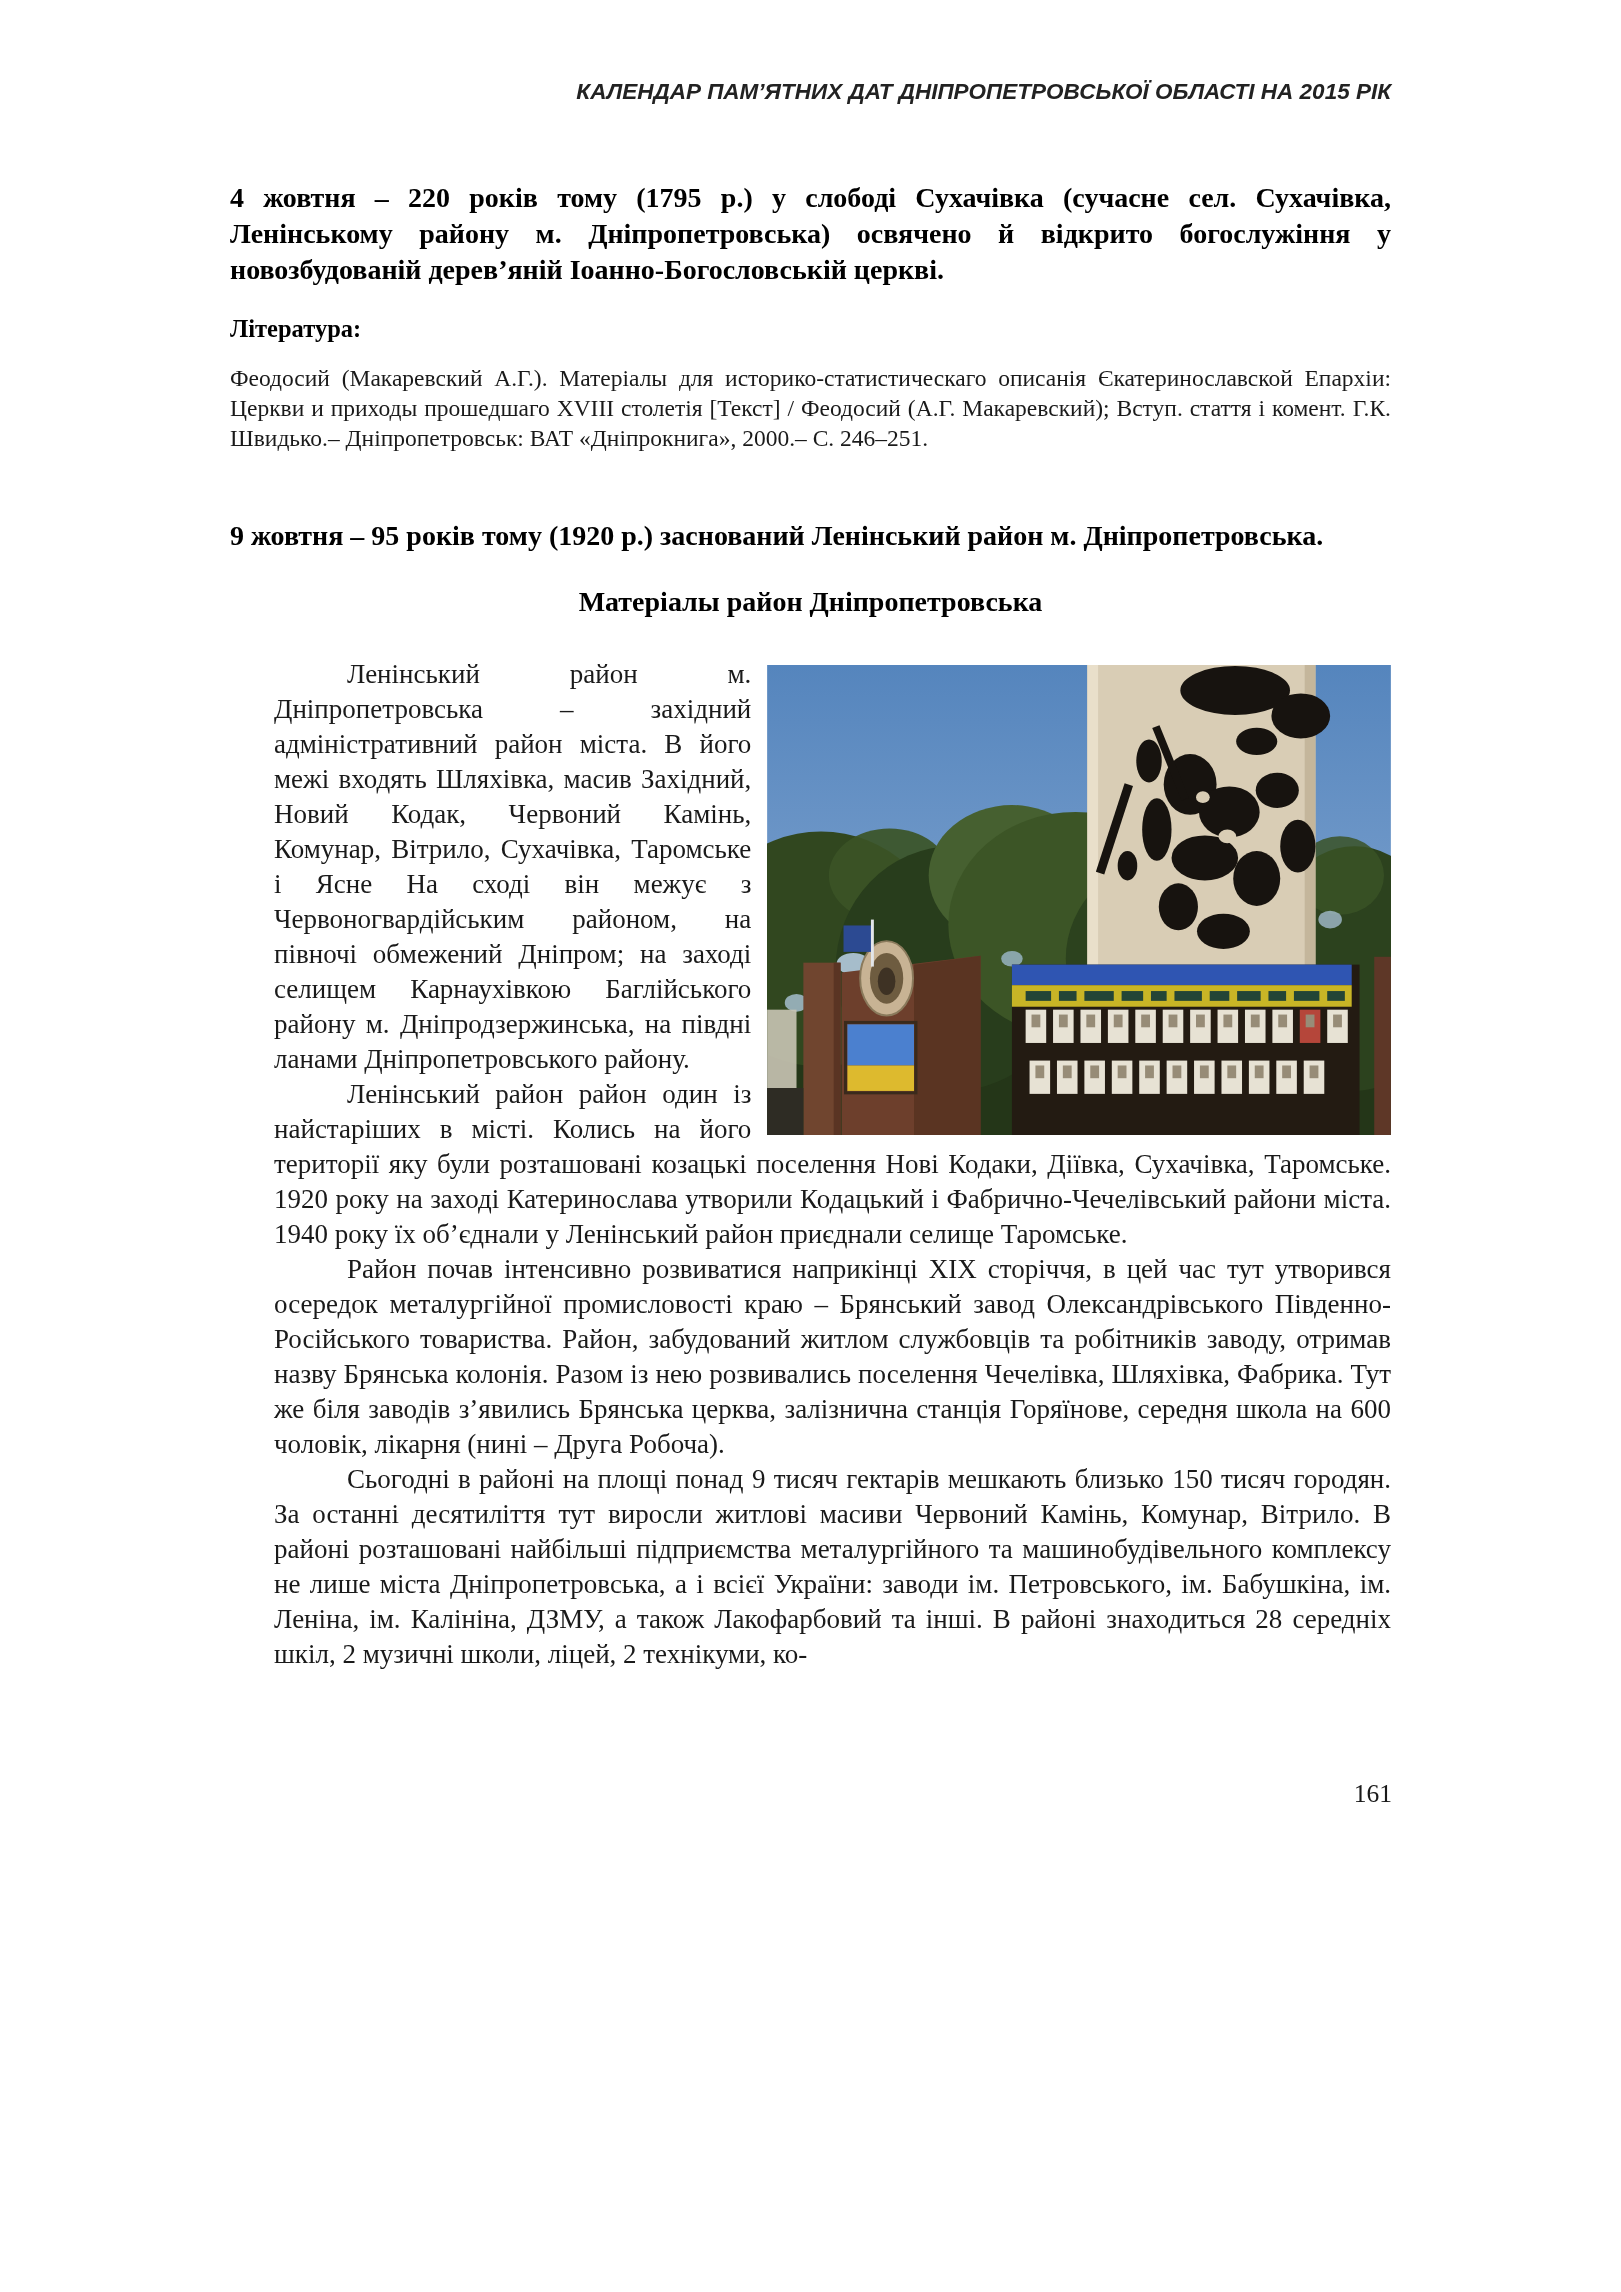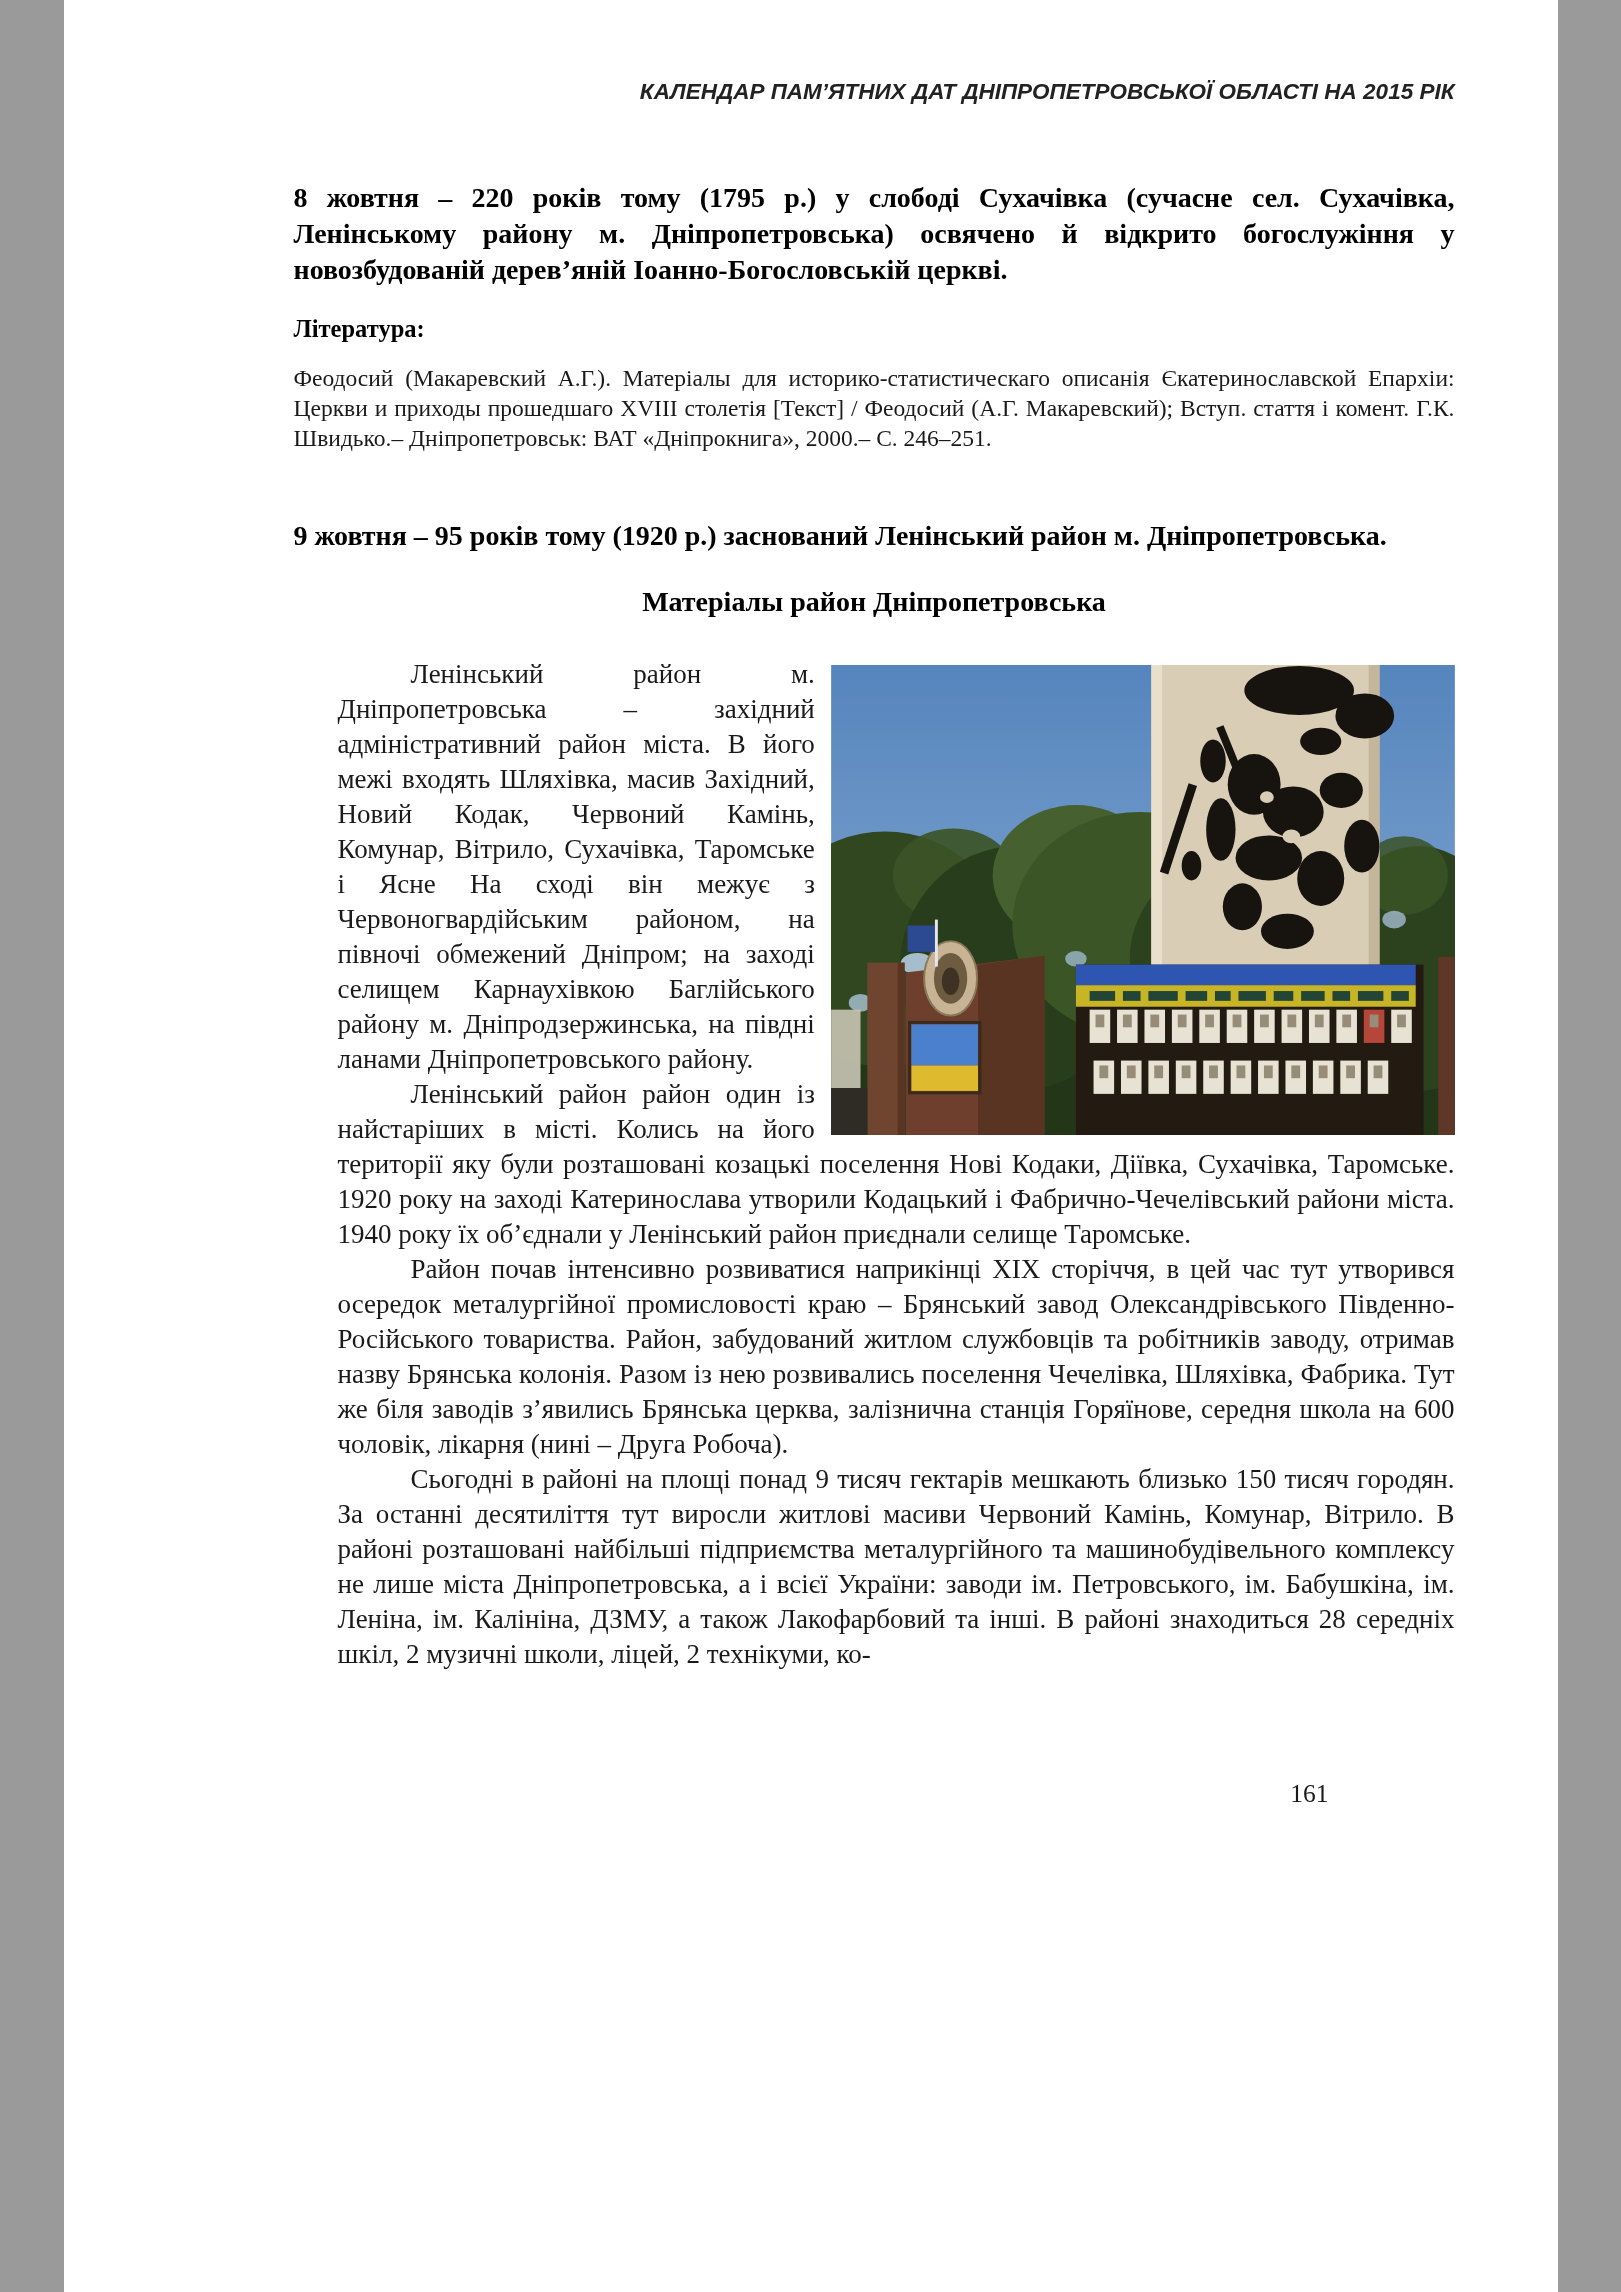--- a/index.html
+++ b/index.html
@@ -1,18 +1,18 @@
 <!DOCTYPE html>
 <html lang="uk"><head>
 <meta charset="utf-8">
 <style>
   html,body{margin:0;padding:0;background:#9a9a9a;}
   .sheet{
     position:relative;
-    width:1494px;height:2293px;
+    width:1621px;height:2293px;
     margin:0 auto;
     background:#ffffff;
     overflow:hidden;
     font-family:"Liberation Serif","DejaVu Serif",serif;
     color:#1a1a1a;
   }
   .content{margin-left:230px;width:1161px;}
   .running-header{
     margin-top:78px;
     font-family:"Liberation Sans","DejaVu Sans",sans-serif;
@@ -46,21 +46,21 @@
 </style>
 </head>
 <body>
 
 <div class="sheet">
   <div class="content">
 
     <div class="running-header">КАЛЕНДАР ПАМ’ЯТНИХ ДАТ ДНІПРОПЕТРОВСЬКОЇ ОБЛАСТІ НА 2015 РІК</div>
 
     <section>
-      <p class="entry-heading first">8 жовтня – 220 років тому (1795 р.) у слободі Сухачівка (сучасне сел. Сухачівка, Ленінському району м. Дніпропетровська) освячено й відкрито богослужіння у новозбудованій дерев’яній Іоанно-Богословській церкві.</p>
+      <p class="entry-heading first">4 жовтня – 220 років тому (1795 р.) у слободі Сухачівка (сучасне сел. Сухачівка, Ленінському району м. Дніпропетровська) освячено й відкрито богослужіння у новозбудованій дерев’яній Іоанно-Богословській церкві.</p>
       <p class="lit-label">Література:</p>
       <p class="lit-text">Феодосий (Макаревский А.Г.). Матеріалы для историко-статистическаго описанія Єкатеринославской Епархіи: Церкви и приходы прошедшаго XVIII столетія [Текст] / Феодосий (А.Г. Макаревский); Вступ. стаття і комент. Г.К. Швидько.– Дніпропетровськ: ВАТ «Дніпрокнига», 2000.– С. 246–251.</p>
     </section>
 
     <section>
       <p class="entry-heading second">9 жовтня – 95 років тому (1920 р.) заснований Ленінський район м. Дніпропетровська.</p>
       <h2 class="article-title">Матеріалы район Дніпропетровська</h2>
 
       <div class="article-body">
 

